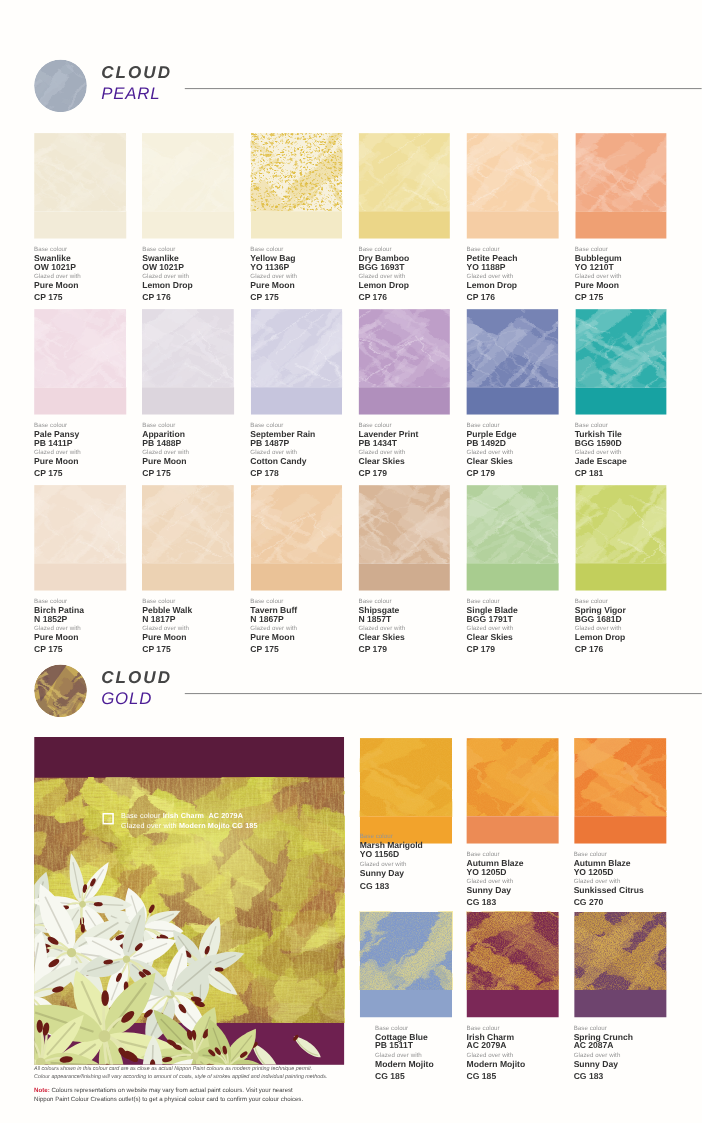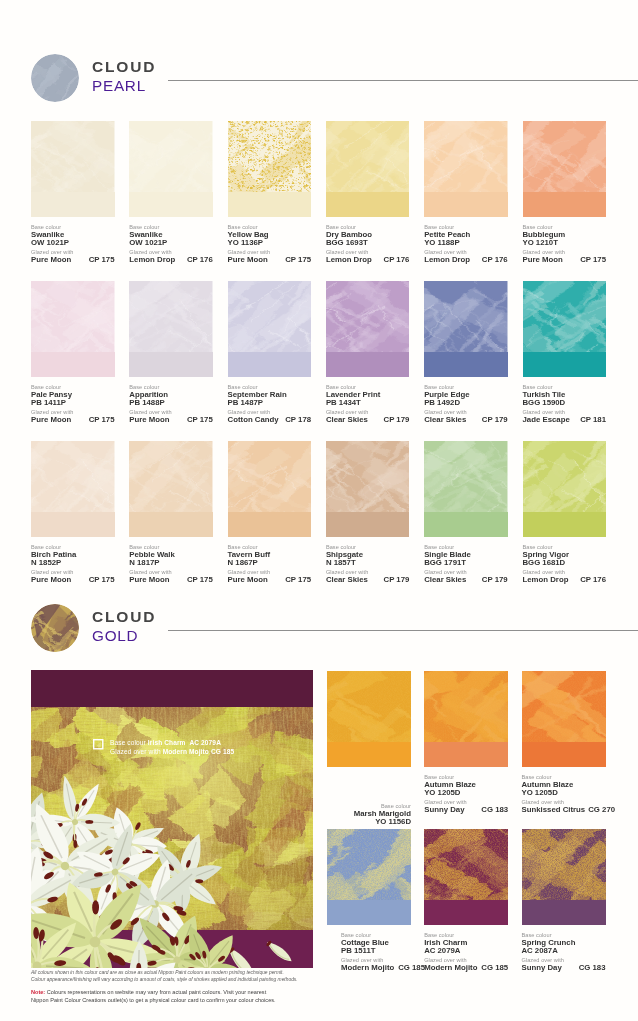--- a/index.html
+++ b/index.html
@@ -1,36 +1,36 @@
 <!DOCTYPE html>
 <html><head>
 <meta charset="utf-8">
 <style>
   html,body{margin:0;padding:0;}
   body{width:638px;height:1021px;background:#fffefc;
        font-family:"Liberation Sans",sans-serif;overflow:hidden;position:relative;}
   .page{position:absolute;left:0;top:0;width:638px;height:1021px;}
-  .sec-head{position:absolute;left:0;width:638px;height:60px;}
+  .sec-head{position:absolute;left:0;width:638px;height:60px;font-style:italic;}
   .sec-disc{position:absolute;left:31px;top:-3px;width:48px;height:48px;border-radius:50%;overflow:hidden;}
   .sec-disc svg{display:block;width:48px;height:48px;}
   .sec-title{position:absolute;left:92px;top:1px;}
   .sec-title .t1{font-size:15.5px;font-weight:700;letter-spacing:1.85px;color:#454545;line-height:18px;}
   .sec-title .t2{font-size:15.3px;font-weight:400;letter-spacing:0.75px;color:#4c1d95;line-height:19.5px;}
   .sec-rule{position:absolute;height:1px;background:#8f8f8f;top:23px;}
   .sw{position:absolute;}
   .chip{position:relative;width:100%;overflow:hidden;}
   .texwrap{position:absolute;left:0;top:0;width:100%;overflow:hidden;}
   .tex{display:block;width:100%;height:100%;}
   .band{position:absolute;left:0;bottom:0;width:100%;}
   .meta{position:absolute;}
   .lbl{font-size:5.6px;color:#959595;letter-spacing:.05px;line-height:8px;font-weight:400;}
   .lbl2{margin-top:0.5px;}
   .nm{font-size:7.8px;color:#333;font-weight:700;letter-spacing:-.02px;line-height:8.3px;white-space:nowrap;}
   .cd{font-size:7.8px;color:#333;font-weight:700;letter-spacing:-.02px;line-height:8.6px;white-space:nowrap;}
-  .grow{display:flex;justify-content:space-between;align-items:baseline;gap:3px;}
+  .grow{display:flex;justify-content:space-between;align-items:baseline;gap:3px;flex-direction:column;}
   .grow .g1,.grow .g2{font-size:7.8px;color:#333;font-weight:700;white-space:nowrap;line-height:8.6px;}
   .feat{position:absolute;overflow:hidden;}
   .feat>svg{display:block;width:100%;height:100%;}
   .featcap{position:absolute;color:#fff;font-size:6.55px;line-height:8.8px;letter-spacing:.12px;}
   .featcap b{font-weight:700;}
   .featicon{position:absolute;width:10.5px;height:10.5px;}
   .featicon svg{display:block;width:10.5px;height:10.5px;}
   .fnote{position:absolute;font-style:italic;font-size:4.88px;line-height:7.1px;color:#5b5b5b;}
   .fnote2{position:absolute;font-size:5.57px;line-height:7.5px;color:#3f3f3f;}
   .fnote2 .red{color:#d0243c;font-weight:700;}
@@ -1637,21 +1637,21 @@
               <g fill="#F5D16B" opacity=".8">
                 <use href="#s5"></use>
               </g>
             </g>
             <rect width="100" height="100" fill="#F4CC5D" filter="url(#grain)" opacity=".28"></rect>
           </svg>
         </div>
         <div class="band" style="height:25.0px;background:#F2A32C;"></div>
       </div>
     </div>
-<div class="meta" style="left:327.0px;top:802px;width:84.0px;text-align:right;">
+<div class="meta" style="left:327.0px;top:757px;width:84.0px;">
       <div class="lbl">Base colour</div>
       <div class="nm">Marsh Marigold</div>
       <div class="cd">YO 1156D</div>
       <div class="lbl lbl2">Glazed over with</div>
       <div class="grow">
         <span class="g1">Sunny Day</span>
         <span class="g2">CG 183</span>
       </div>
     </div>
 <div class="sw" style="left:424.2px;top:671.0px;width:84.0px;">

